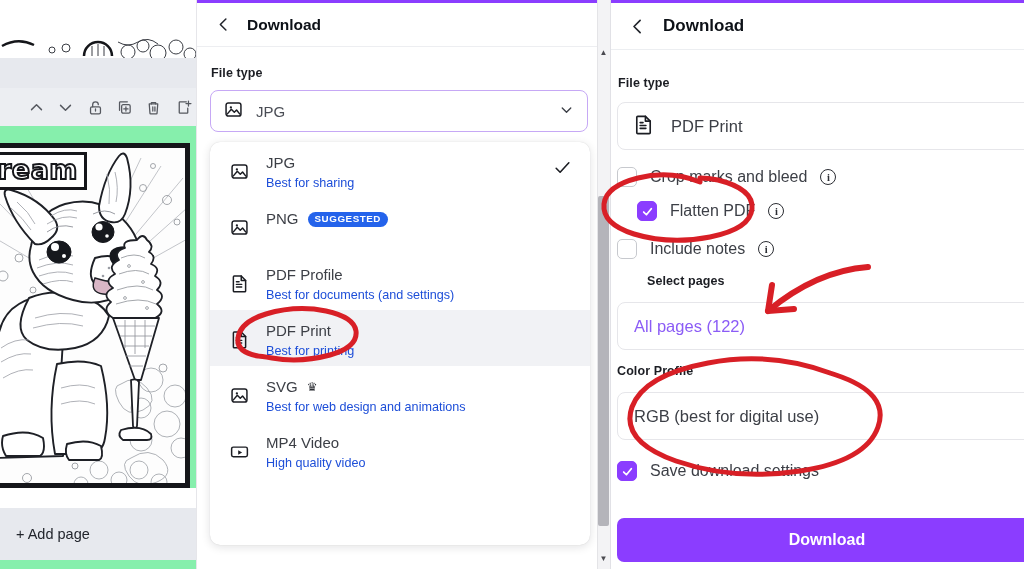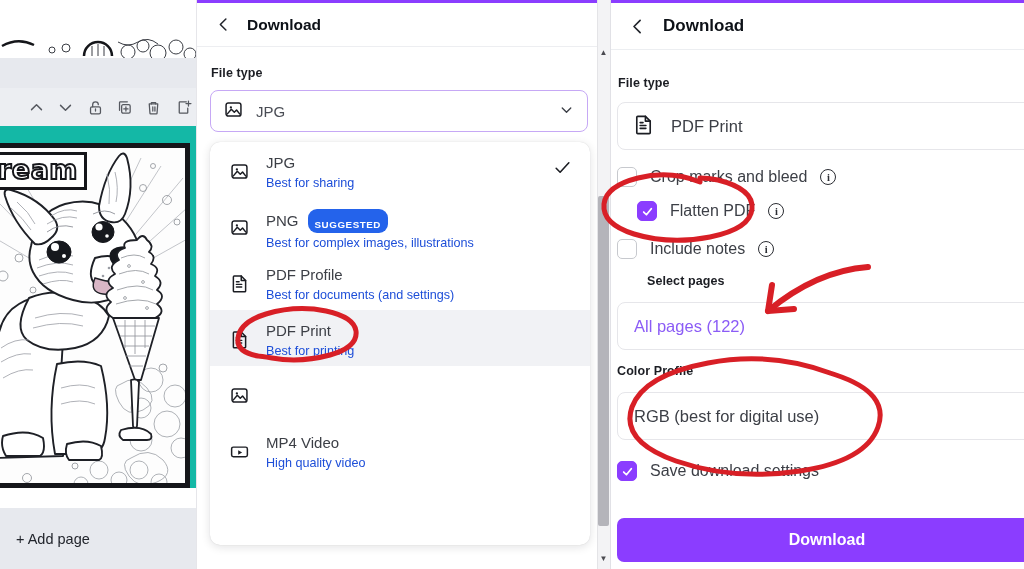--- a/index.html
+++ b/index.html
@@ -8,21 +8,21 @@
     width: 1024px; height: 569px;
     overflow: hidden;
     font-family: "Liberation Sans", sans-serif;
     background: #ffffff;
   }
   #screen { position: relative; width: 1024px; height: 569px; background: #ffffff; }
 
   
   .editor-col {
     position: absolute; left: 0; top: 0; width: 210px; height: 569px;
-    background: #14b8a6; overflow: hidden;
+    background: #86efac; overflow: hidden;
   }
   .canvas-bg-top {
     position: absolute; left: 0; top: 0; width: 210px; height: 42px;
     background: #ffffff;
   }
   .page-strip-top {
     position: absolute; left: 0; top: 36px; width: 196px; height: 22px;
     background: #ffffff; overflow: hidden;
   }
   .toolbar-row {
@@ -46,21 +46,21 @@
     padding: 1px 6px 3px 6px;
     background: #ffffff; border: 3px solid #15161a;
     font-family: "DejaVu Sans", sans-serif;
     font-weight: 700; font-size: 27px; letter-spacing: .5px;
     color: #ffffff;
     -webkit-text-stroke: 2px #15161a;
     line-height: 1.05;
     z-index: 4;
   }
   .addpage-bar {
-    position: absolute; left: 0; top: 508px; width: 196px; height: 61px;
+    position: absolute; left: 0; top: 508px; width: 196px; height: 52px;
     background: #e7e9ee;
     display: flex; align-items: center; padding-left: 16px;
   }
   .addpage-label { font-size: 14.5px; color: #22252c; }
   .page-gap {
     position: absolute; left: 0; top: 488px; width: 196px; height: 20px; background: #ffffff;
   }
   .strip-grey-top {
     position: absolute; left: 0; top: 58px; width: 196px; height: 30px; background: #e7e9ee;
   }
@@ -111,21 +111,21 @@
   .dd-ico {
     width: 26px; min-width: 26px; height: 26px; margin-top: 7px;
     display: flex; align-items: center; justify-content: center; color: #1b1d23;
   }
   .dd-text { padding-top: 2px; }
   .dd-title-row { display: flex; align-items: center; gap: 9px; }
   .dd-title { font-size: 15px; color: #3c3f46; line-height: 1.35; }
   .dd-sub { font-size: 12.6px; color: #1d4ed8; line-height: 1.5; margin-top: 1px; }
   .badge {
     background: #2463eb; color: #fff; font-size: 9.8px; font-weight: 700;
-    letter-spacing: .55px; padding: 10px 7px 3px 7px; border-radius: 9px;
+    letter-spacing: .55px; padding: 1px 7px 3px 7px; border-radius: 9px;
   }
   .crown { font-size: 12px; color: #2b2d33; }
   .check-mark { position: absolute; right: 18px; top: 16px; color: #1b1d23; }
 
   
   .scroll-track {
     position: absolute; left: 597px; top: 0; width: 13px; height: 569px;
     background: #f3f3f5; border-left: 1px solid #e4e4e7;
   }
   .scroll-thumb {
@@ -487,21 +487,20 @@
             <rect x="3.5" y="4.5" width="17" height="15" rx="2.5"></rect>
             <circle cx="9" cy="9.6" r="1.3" fill="#1b1d23" stroke="none"></circle>
             <path d="M5 17 l4.5 -5.2 l3.4 3.4 l2.6 -2.6 L19 17" stroke-linecap="round"></path>
           </svg>
         </div>
         <div class="dd-text">
           <div class="dd-title-row">
             <span class="dd-title">PNG</span>
             <span class="badge">SUGGESTED</span>
           </div>
-          <div class="dd-sub">Best for complex images, illustrations</div>
         </div>
       </div>
       <div class="dd-item">
         <div class="dd-ico">
           <svg width="21" height="21" viewBox="0 0 24 24" fill="none" stroke="#1b1d23" stroke-width="1.7" stroke-linejoin="round" stroke-linecap="round">
             <path d="M6 3.5 h8 l5 5 v12 a1 1 0 0 1 -1 1 H6 a1 1 0 0 1 -1 -1 V4.5 a1 1 0 0 1 1 -1 z"></path>
             <path d="M14 3.5 v5 h5"></path>
             <path d="M8.5 13 h6 M8.5 16 h6 M8.5 10 h3"></path>
           </svg>
         </div>
@@ -527,20 +526,27 @@
           <div class="dd-sub">Best for printing</div>
         </div>
       </div>
       <div class="dd-item">
         <div class="dd-ico">
           <svg width="21" height="21" viewBox="0 0 24 24" fill="none" stroke="#1b1d23" stroke-width="1.7" stroke-linejoin="round">
             <rect x="3.5" y="4.5" width="17" height="15" rx="2.5"></rect>
             <circle cx="9" cy="9.6" r="1.3" fill="#1b1d23" stroke="none"></circle>
             <path d="M5 17 l4.5 -5.2 l3.4 3.4 l2.6 -2.6 L19 17" stroke-linecap="round"></path>
           </svg>
+        </div>
+        <div class="dd-text">
+          <div class="dd-title-row">
+            <span class="dd-title">SVG</span>
+            <span class="crown">♛</span>
+          </div>
+          <div class="dd-sub">Best for web design and animations</div>
         </div>
       </div>
       <div class="dd-item">
         <div class="dd-ico">
           <svg width="21" height="21" viewBox="0 0 24 24" fill="none" stroke="#1b1d23" stroke-width="1.7" stroke-linejoin="round">
             <rect x="3" y="7" width="18" height="11" rx="2"></rect>
             <path d="M10.5 10.5 l4.5 2.6 l-4.5 2.6 z" fill="#1b1d23" stroke="none"></path>
           </svg>
         </div>
         <div class="dd-text">

